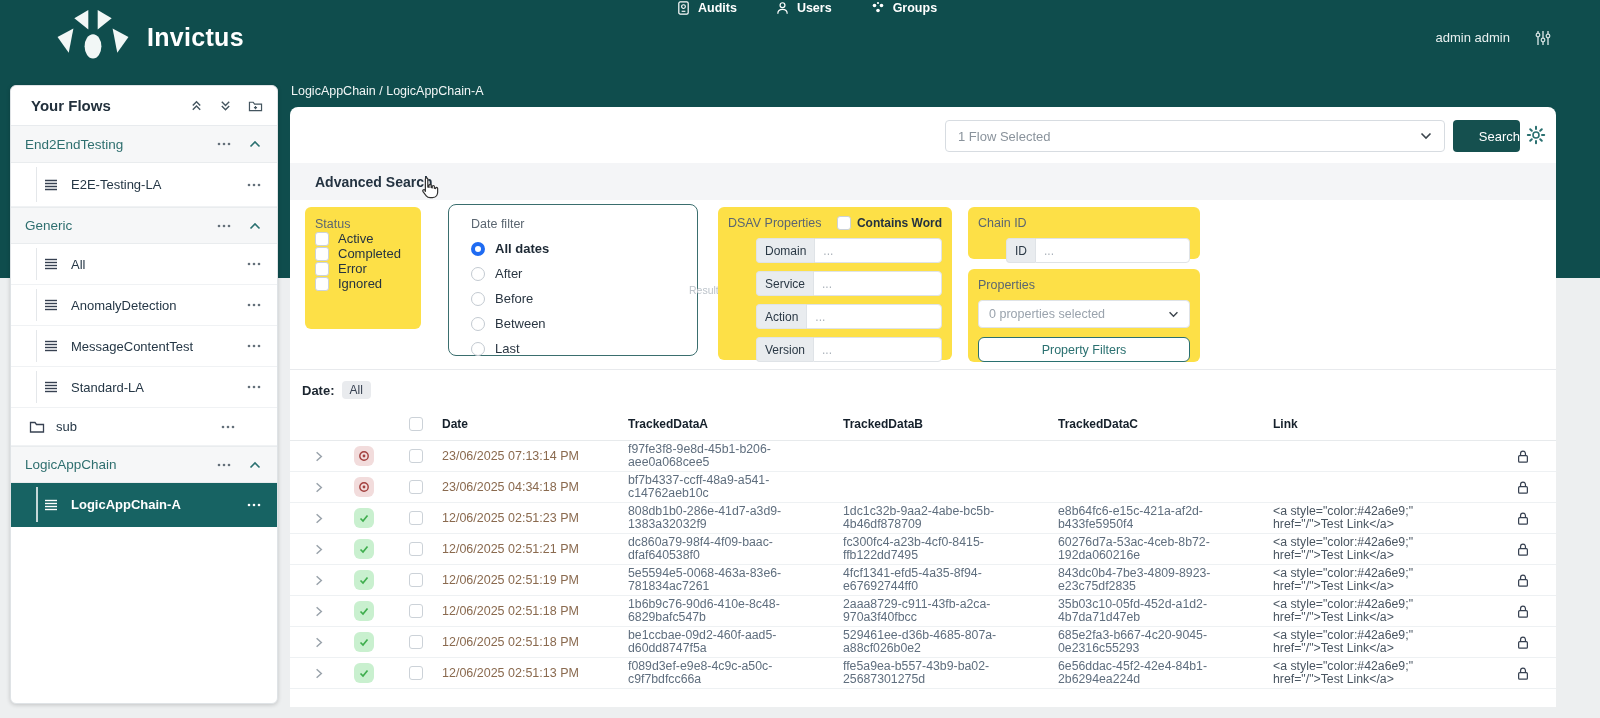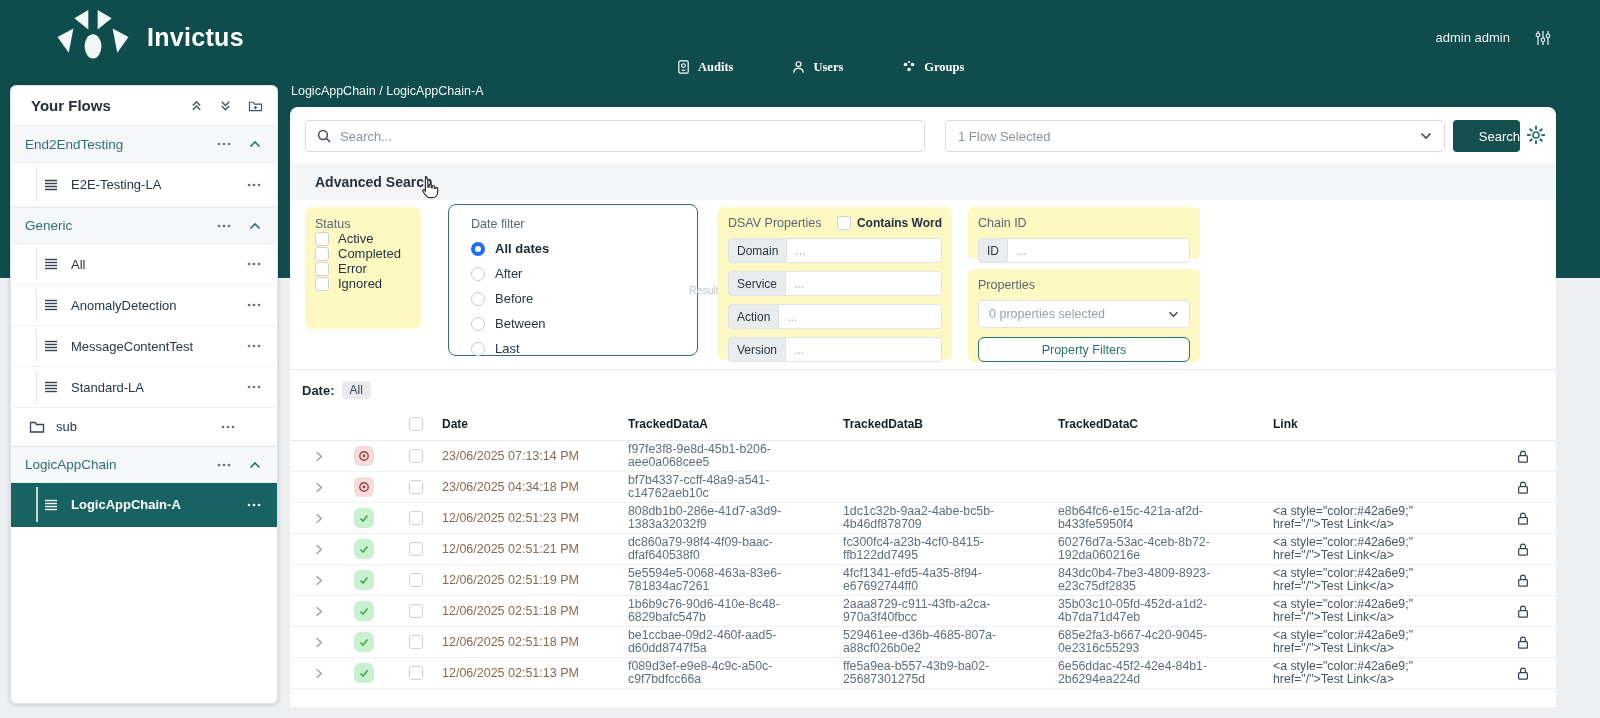--- a/index.html
+++ b/index.html
@@ -7,21 +7,21 @@
   body { font-family:"Liberation Sans", sans-serif; background:#edeff0; position:relative; overflow:hidden; }
   .app { position:relative; width:1600px; height:718px; }
 
   
   .topbg { position:absolute; left:0; top:0; width:1600px; height:278px; background:#0f4d4d; }
 
   
   .header { position:absolute; left:0; top:0; width:1600px; height:75px; }
   .brand { position:absolute; left:55px; top:9px; display:flex; align-items:center; gap:16px;justify-content:space-between; }
   .brand-name { color:#fff; font-size:25px; font-weight:bold; letter-spacing:.3px; }
-  .nav { position:absolute; left:676px; top:0; height:75px; display:flex; align-items:flex-end; gap:58px;font-family:Liberation Serif, serif; }
+  .nav { position:absolute; left:676px; top:0; height:75px; display:flex; align-items:flex-start; gap:38px; }
   .nav-item { display:flex; align-items:center; gap:7px; color:#fff; font-size:12.5px; font-weight:bold; cursor:pointer; }
   .userbox { position:absolute; right:48px; top:0; height:75px; display:flex; align-items:center; gap:24px; }
   .username { color:#e8f0f0; font-size:13px; }
 
   
   .breadcrumb { position:absolute; left:291px; top:84px; color:#f2f6f6; font-size:12.5px; }
 
   
   .sidebar { position:absolute; left:10px; top:85px; width:268px; height:619px; background:#fff;
              border:1px solid #dfe3e6; border-radius:6px; overflow:hidden; box-shadow:0 1px 4px rgba(0,0,0,.18); }
@@ -61,42 +61,42 @@
   .flow-select span { flex:1; font-size:13px; color:#8a939c; }
   .search-btn { position:absolute; left:1163px; top:13px; width:67px; height:32px; background:#15504f; color:#fff;
                 border:none; border-radius:4px; font-size:13px; font-family:"Liberation Sans",sans-serif; cursor:pointer;text-align:right; }
   .gear { position:absolute; left:1236px; top:18px; cursor:pointer; }
 
   .adv-band { position:absolute; left:0; top:56px; width:1266px; height:37px; background:#f4f5f7;
               display:flex; align-items:center; padding-left:25px; }
   .adv-title { font-size:14px; font-weight:bold; color:#243341; }
   .cursor-hand { position:absolute; left:128px; top:13px; }
 
-  .panel { position:absolute; border-radius:6px; background:#fef9c3; }
+  .panel { position:absolute; border-radius:6px; background:#fde047; }
   .panel-title { font-size:12.5px; color:#5b6671; }
 
   .p-status { left:15px; top:100px; width:116px; height:122px; padding:10px 10px; }
   .chk-row { display:flex; align-items:center; gap:9px; font-size:13px; color:#253340; }
   .cb { width:14px; height:14px; border:1px solid #ccd2d8; border-radius:3px; background:#fff; flex:0 0 auto; display:inline-block; }
 
   .p-date { left:158px; top:97px; width:250px; height:152px; background:#fff; border:1px solid #3a6e6e;
             border-radius:8px; padding:12px 12px 0 22px; }
   .radio-row { display:flex; align-items:flex-end; gap:10px; margin-top:9px; font-size:13px; color:#2a3642; height:16px; }
   .radio { width:14px; height:14px; border-radius:50%; border:1px solid #c3cad1; background:#fff; flex:0 0 auto; }
   .radio.checked { border:4px solid #1f6bf2; }
   .radio-row.first span.lbl { font-weight:bold; color:#1d2935; }
   .date-note { position:absolute; left:240px; top:79px; width:180px; font-size:10.5px; color:#bcc3ca; }
 
   .p-dsav { left:428px; top:100px; width:234px; height:153px; padding:9px 10px; }
   .dsav-head { display:flex; align-items:center; }
   .dsav-head .panel-title { flex:1; }
   .cw-label { font-size:12px; font-weight:bold; color:#243240; margin-left:6px; }
   .field-row { display:flex; margin-top:8px; height:25px; }
   .chip { background:#e9ecef; border:1px solid #dfe3e7; border-right:none; border-radius:4px 0 0 4px;
-          font-size:12px; color:#2a3845; display:flex; align-items:center; padding:0 8px; }
+          font-size:12px; color:#2a3845; display:flex; align-items:center; padding:0 8px;margin-left:28px; }
   .field-row input { flex:1; min-width:0; border:1px solid #dfe3e7; border-radius:0 4px 4px 0; padding:0 8px;
                      font-size:12px; color:#333; font-family:"Liberation Sans",sans-serif; outline:none; }
   .field-row input::placeholder { color:#aab2ba; }
 
   .p-chain { left:678px; top:100px; width:232px; height:52px; padding:9px 10px; }
   .p-props { left:678px; top:162px; width:232px; height:93px; padding:9px 10px; }
   .sel { margin-top:8px; height:28px; background:#fff; border:1px solid #dfe3e7; border-radius:4px;
          display:flex; align-items:center; padding:0 10px; cursor:pointer; }
   .sel span { flex:1; font-size:12.5px; color:#9aa3ad; }
   .outline-btn { margin-top:9px; width:100%; height:25px; background:#fff; border:1px solid #2a7070; border-radius:6px;
@@ -330,27 +330,20 @@
         <circle cx="2" cy="2" r="1.3" fill="#ffffff"></circle>
           <circle cx="7" cy="2" r="1.3" fill="#ffffff"></circle>
           <circle cx="12" cy="2" r="1.3" fill="#ffffff"></circle>
       </svg>
     </div>
   </div>
 
   <div class="main">
 
     <div class="toolbar">
-      <div class="search-wrap">
-        <svg width="16" height="16" viewBox="0 0 16 16">
-          <circle cx="7" cy="7" r="4.4" fill="none" stroke="#454d54" stroke-width="1.5"></circle>
-          <line x1="10.4" y1="10.4" x2="14" y2="14" stroke="#454d54" stroke-width="1.5"></line>
-        </svg>
-        <input class="search-input" type="text" placeholder="Search..." style="">
-      </div>
       <div class="flow-select">
         <span>1 Flow Selected</span>
         <svg width="12" height="8" viewBox="0 0 12 8">
           <polyline points="1.5,1.5 6,6 10.5,1.5" fill="none" stroke="#3c454d" stroke-width="1.6"></polyline>
         </svg>
       </div>
       <button class="search-btn">Search</button>
       <svg class="gear" width="20" height="20" viewBox="0 0 20 20">
         <circle cx="10" cy="10" r="3" fill="none" stroke="#2a7070" stroke-width="1.6"></circle>
         <g stroke="#2a7070" stroke-width="2" stroke-linecap="round">

